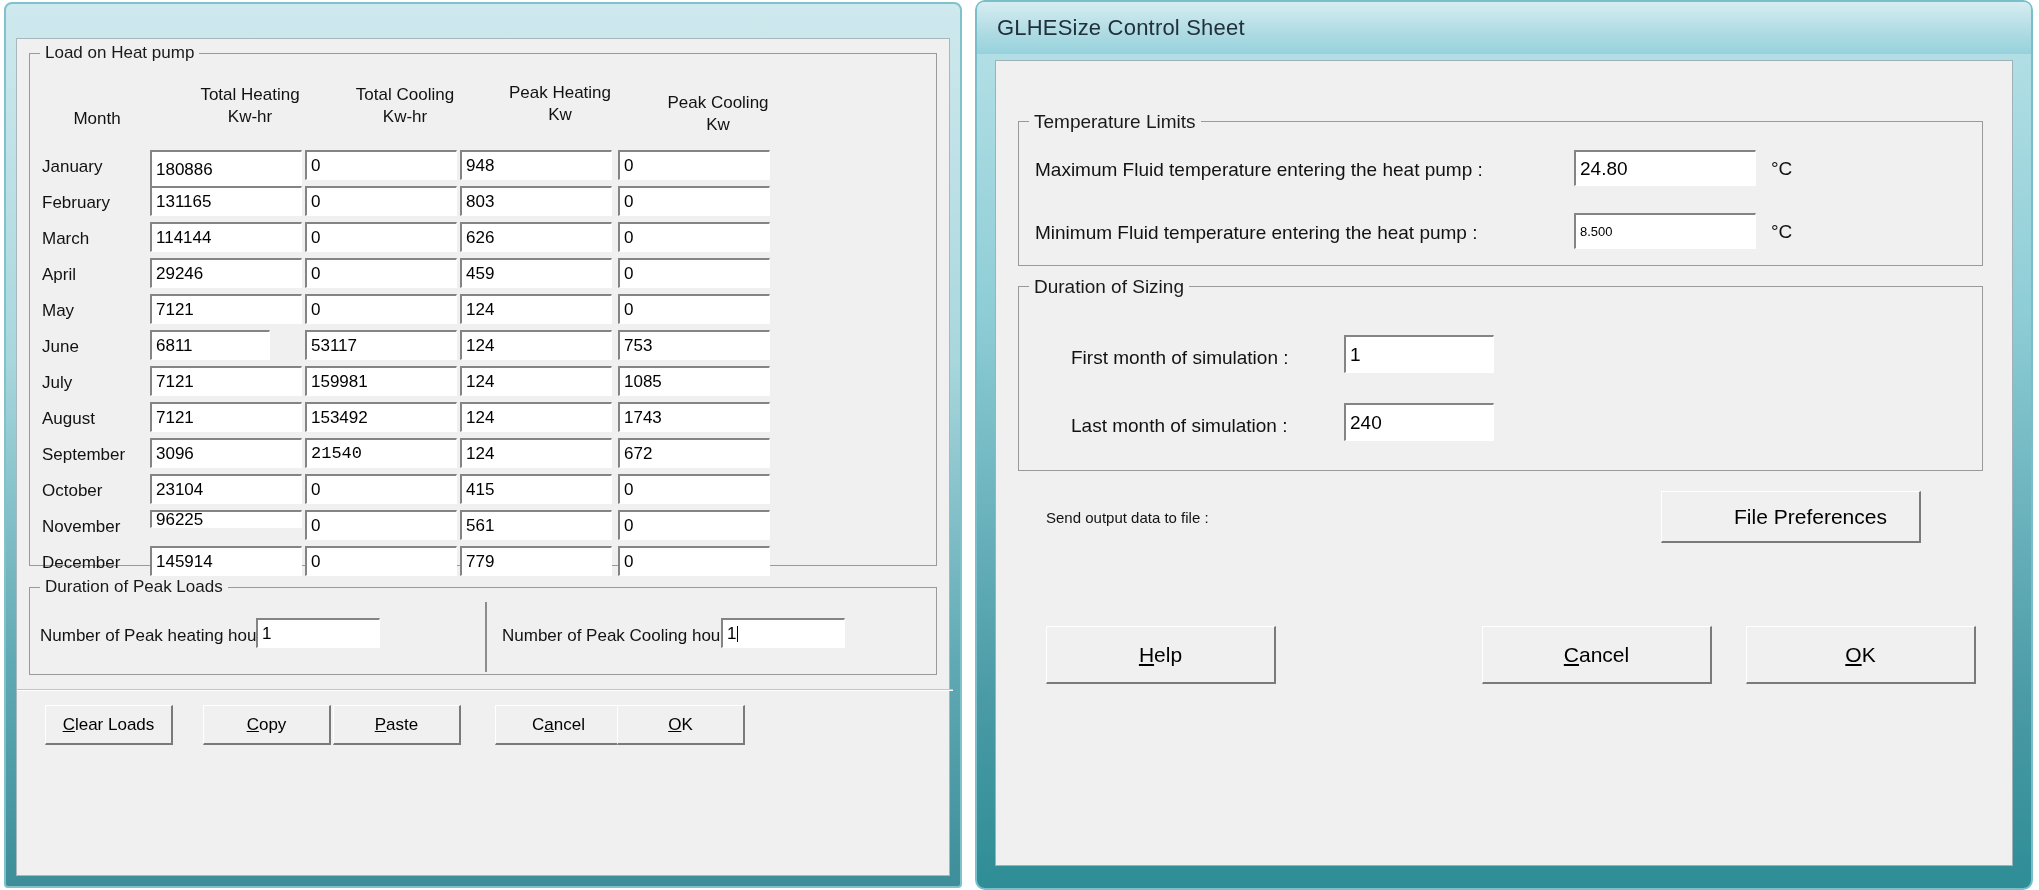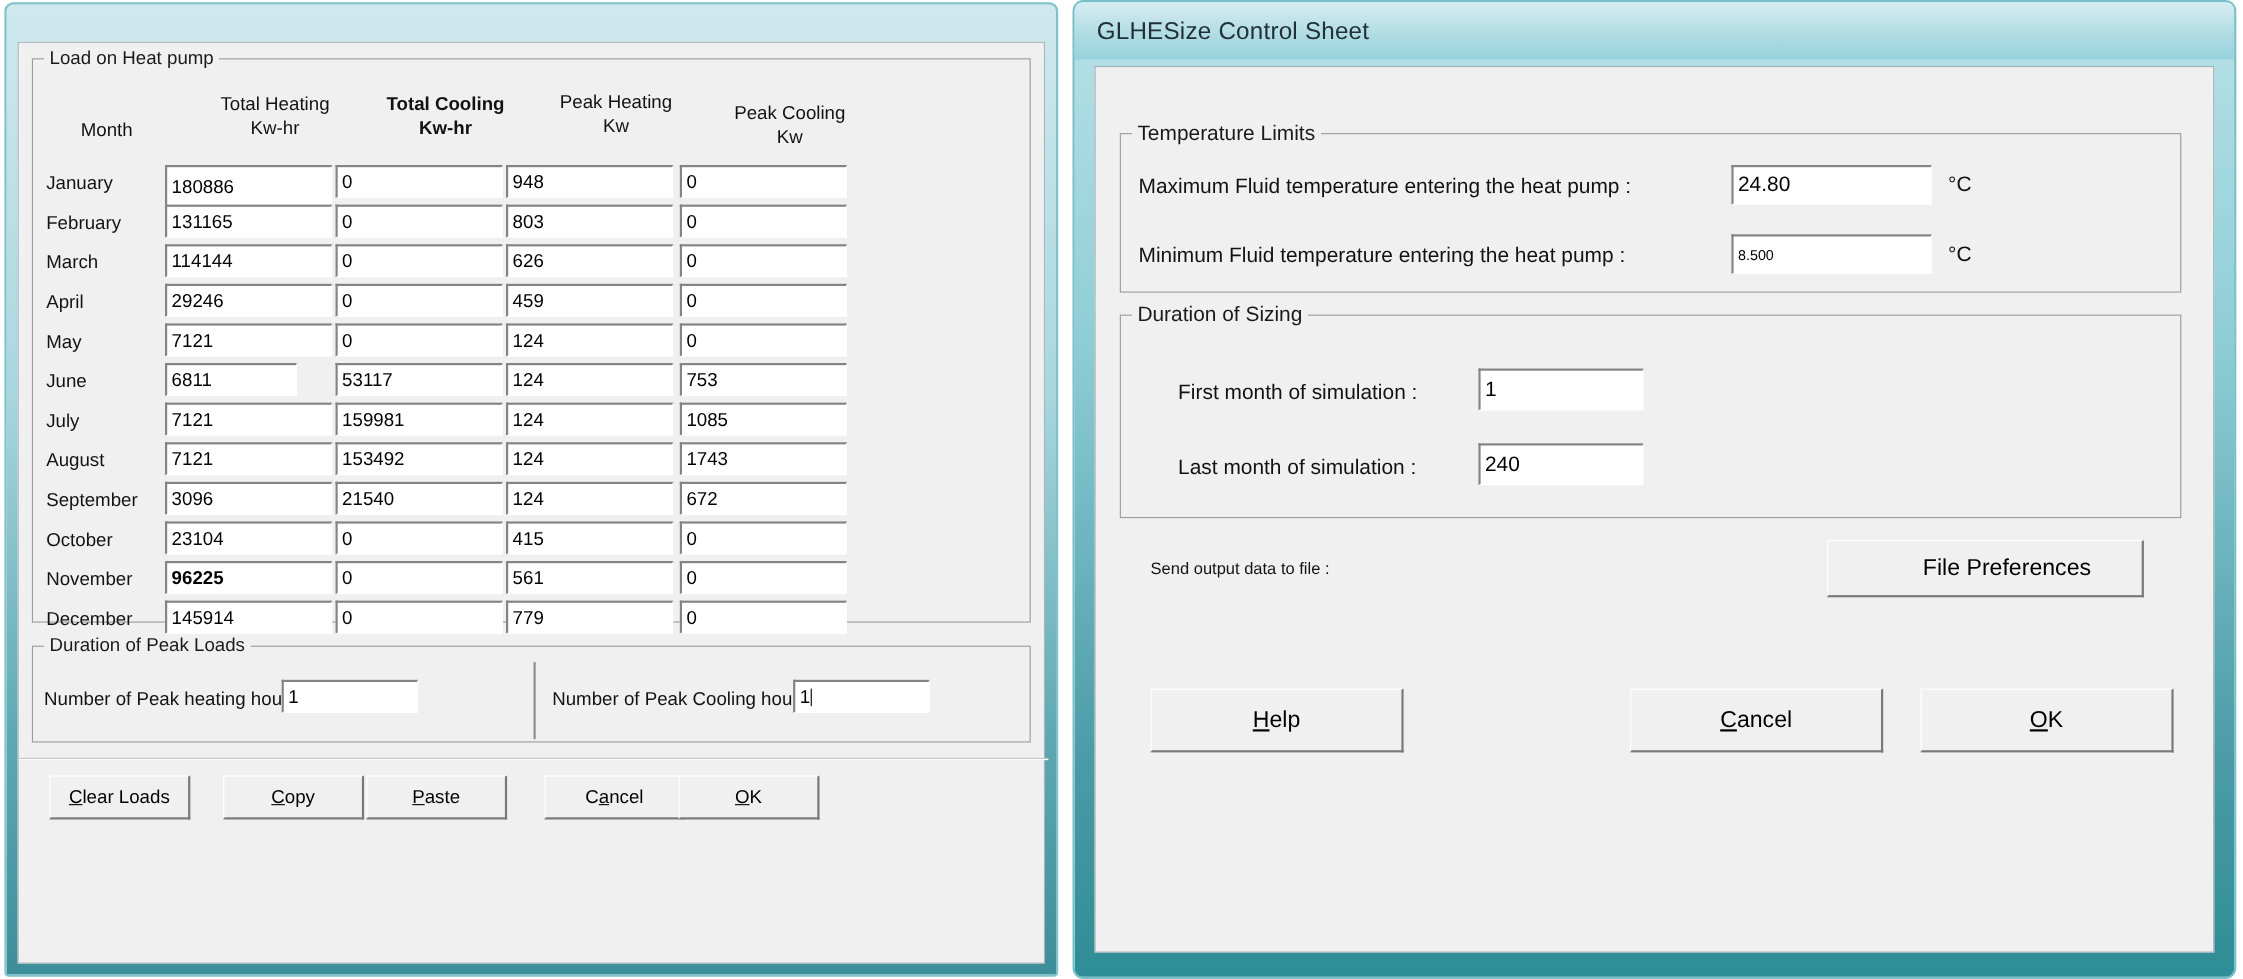--- a/index.html
+++ b/index.html
@@ -134,21 +134,21 @@
     <div class="group" style="left:12px;top:14px;width:908px;height:513px;">
       <div class="cap">Load on Heat pump</div>
 
       <div class="hdr" style="left:12px;top:54px;width:110px;">
         <span>Month</span>
       </div>
       <div class="hdr" style="left:120px;top:30px;width:200px;">
         <div>Total Heating</div>
         <div>Kw-hr</div>
       </div>
-      <div class="hdr" style="left:275px;top:30px;width:200px;font-weight:bold;">
+      <div class="hdr" style="left:275px;top:30px;width:200px;">
         <div>Total Cooling</div>
         <div>Kw-hr</div>
       </div>
       <div class="hdr" style="left:430px;top:28px;width:200px;">
         <div>Peak Heating</div>
         <div>Kw</div>
       </div>
       <div class="hdr" style="left:588px;top:38px;width:200px;">
         <div>Peak Cooling</div>
         <div>Kw</div>
@@ -190,30 +190,30 @@
           <div class="field" style="left: 275px; top: 312px; width: 152px; height: 30px;">159981</div>
           <div class="field" style="left: 430px; top: 312px; width: 152px; height: 30px;">124</div>
           <div class="field" style="left: 588px; top: 312px; width: 152px; height: 30px;">1085</div>
           <div class="lbl" style="left: 12px; top: 355px;">August</div>
           <div class="field" style="left: 120px; top: 348px; width: 152px; height: 30px;">7121</div>
           <div class="field" style="left: 275px; top: 348px; width: 152px; height: 30px;">153492</div>
           <div class="field" style="left: 430px; top: 348px; width: 152px; height: 30px;">124</div>
           <div class="field" style="left: 588px; top: 348px; width: 152px; height: 30px;">1743</div>
           <div class="lbl" style="left: 12px; top: 391px;">September</div>
           <div class="field" style="left: 120px; top: 384px; width: 152px; height: 30px;">3096</div>
-          <div class="field" style="left: 275px; top: 384px; width: 152px; height: 30px;">21540</div>
+          <div class="field" style="left: 275px; top: 384px; width: 152px; height: 30px; font-family: Liberation Mono, monospace;">21540</div>
           <div class="field" style="left: 430px; top: 384px; width: 152px; height: 30px;">124</div>
           <div class="field" style="left: 588px; top: 384px; width: 152px; height: 30px;">672</div>
           <div class="lbl" style="left: 12px; top: 427px;">October</div>
           <div class="field" style="left: 120px; top: 420px; width: 152px; height: 30px;">23104</div>
           <div class="field" style="left: 275px; top: 420px; width: 152px; height: 30px;">0</div>
           <div class="field" style="left: 430px; top: 420px; width: 152px; height: 30px;">415</div>
           <div class="field" style="left: 588px; top: 420px; width: 152px; height: 30px;">0</div>
           <div class="lbl" style="left: 12px; top: 463px;">November</div>
-          <div class="field" style="left: 120px; top: 456px; width: 152px; height: 30px; font-weight: bold;">96225</div>
+          <div class="field" style="left: 120px; top: 456px; width: 152px; height: 18px;">96225</div>
           <div class="field" style="left: 275px; top: 456px; width: 152px; height: 30px;">0</div>
           <div class="field" style="left: 430px; top: 456px; width: 152px; height: 30px;">561</div>
           <div class="field" style="left: 588px; top: 456px; width: 152px; height: 30px;">0</div>
           <div class="lbl" style="left: 12px; top: 499px;">December</div>
           <div class="field" style="left: 120px; top: 492px; width: 152px; height: 30px;">145914</div>
           <div class="field" style="left: 275px; top: 492px; width: 152px; height: 30px;">0</div>
           <div class="field" style="left: 430px; top: 492px; width: 152px; height: 30px;">779</div>
           <div class="field" style="left: 588px; top: 492px; width: 152px; height: 30px;">0</div>
         </div>
     </div>
@@ -276,21 +276,21 @@
       <div class="cap" style="font-size:19px;">Duration of Sizing</div>
 
       <div class="lbl" style="left:52px;top:60px;font-size:19px;">First month of simulation :</div>
       <div class="field" style="left:325px;top:48px;width:150px;height:38px;font-size:19px;">1</div>
 
       <div class="lbl" style="left:52px;top:128px;font-size:19px;">Last month of simulation :</div>
       <div class="field" style="left:325px;top:116px;width:150px;height:38px;font-size:19px;">240</div>
     </div>
 
     <div class="lbl" style="left:50px;top:448px;font-size:15px;">Send output data to file :</div>
-    <div class="btn" style="left:665px;top:430px;width:288px;height:52px;font-size:21px;padding-left:40px;">
+    <div class="btn" style="left:665px;top:430px;width:260px;height:52px;font-size:21px;padding-left:40px;">
       <span>File Preferences</span>
     </div>
 
     <div class="btn" style="left:50px;top:565px;width:230px;height:58px;font-size:21px;">
       <span><u>H</u>elp</span>
     </div>
     <div class="btn" style="left:486px;top:565px;width:230px;height:58px;font-size:21px;">
       <span><u>C</u>ancel</span>
     </div>
     <div class="btn" style="left:750px;top:565px;width:230px;height:58px;font-size:21px;">

